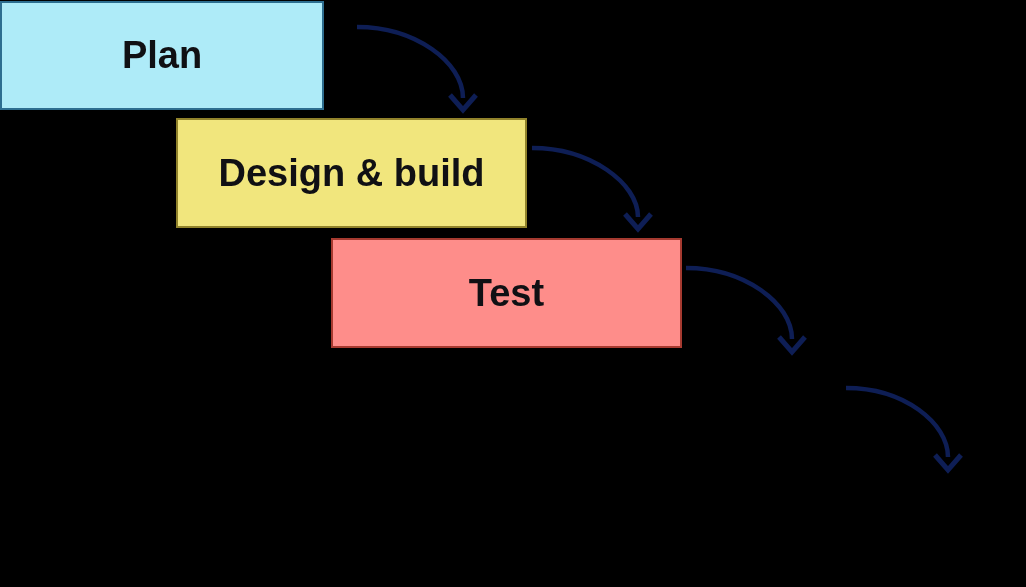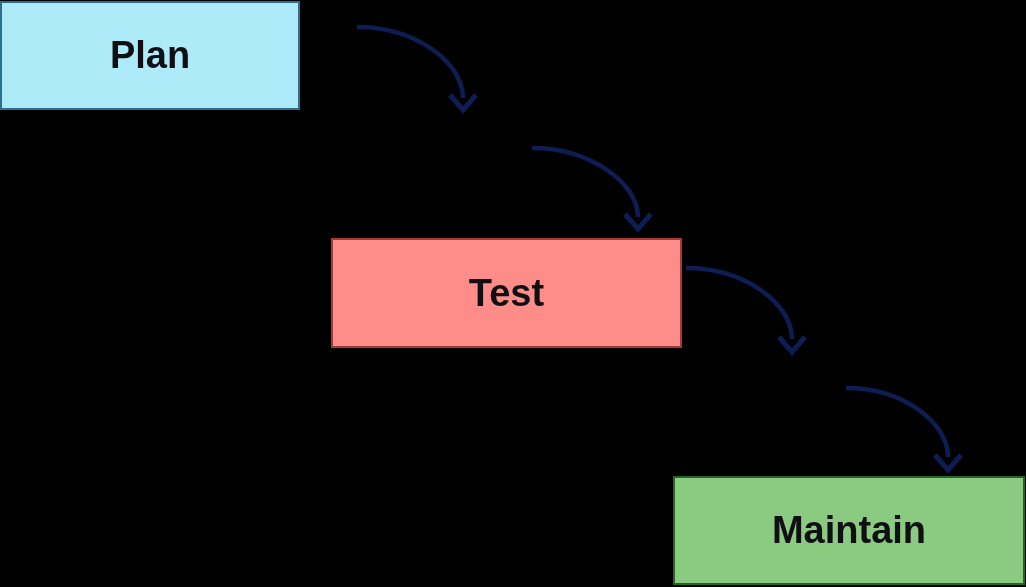--- a/index.html
+++ b/index.html
@@ -28,21 +28,21 @@
     align-items: center;
     justify-content: center;
   }
   .box-label {
     font-size: 38px;
     font-weight: 700;
     letter-spacing: 0px;
     white-space: nowrap;
   }
 
-  .box-0 { left: 0px;   top: 1px;   width: 300px; height: 109px; }
+  .box-0 { left: 0px;   top: 1px;   width: 324px; height: 109px; }
   .box-1 { left: 176px; top: 118px; width: 351px; height: 110px; }
   .box-2 { left: 331px; top: 238px; width: 351px; height: 110px; }
   .box-3 { left: 498px; top: 357px; width: 344px; height: 110px; }
   .box-4 { left: 673px; top: 476px; width: 352px; height: 109px; }
 
   .arrow-stroke { fill: none; }
   .arrow-curve { stroke-width: 4.5px; }
   .arrow-head  { stroke-width: 5px; stroke-linecap: butt; stroke-linejoin: miter; }
 </style>
 </head>
@@ -62,23 +62,23 @@
     <path class="arrow-stroke arrow-head" d="M779 337 L792 352 L805 337" stroke="#0e1e55"></path>
 
     <path class="arrow-stroke arrow-curve" d="M846 388 C904 388, 948 423, 948 457" stroke="#0e1e55"></path>
     <path class="arrow-stroke arrow-head" d="M935 455 L948 470 L961 455" stroke="#0e1e55"></path>
   </svg>
 
   <div class="box box-0" style="background: rgb(174, 235, 248); border-color: rgb(45, 110, 144);">
     <span class="box-label" style="color: rgb(16, 16, 20);">Plan</span>
   </div>
 
+  <div class="box box-1" style="background: rgb(241, 230, 125); border-color: rgb(145, 131, 43);">
+    <span class="box-label" style="color: rgb(16, 16, 20);">Design &amp; build</span>
+  </div>
 
   <div class="box box-2" style="background: rgb(254, 141, 138); border-color: rgb(166, 58, 48); text-align: right;">
     <span class="box-label" style="color: rgb(16, 16, 20);">Test</span>
   </div>
 
 
-  <div class="box box-4" style="background: rgb(138, 202, 129); border-color: rgb(38, 101, 38);">
-    <span class="box-label" style="color: rgb(16, 16, 20);">Maintain</span>
-  </div>
 
 </div>
 
 </body></html>

